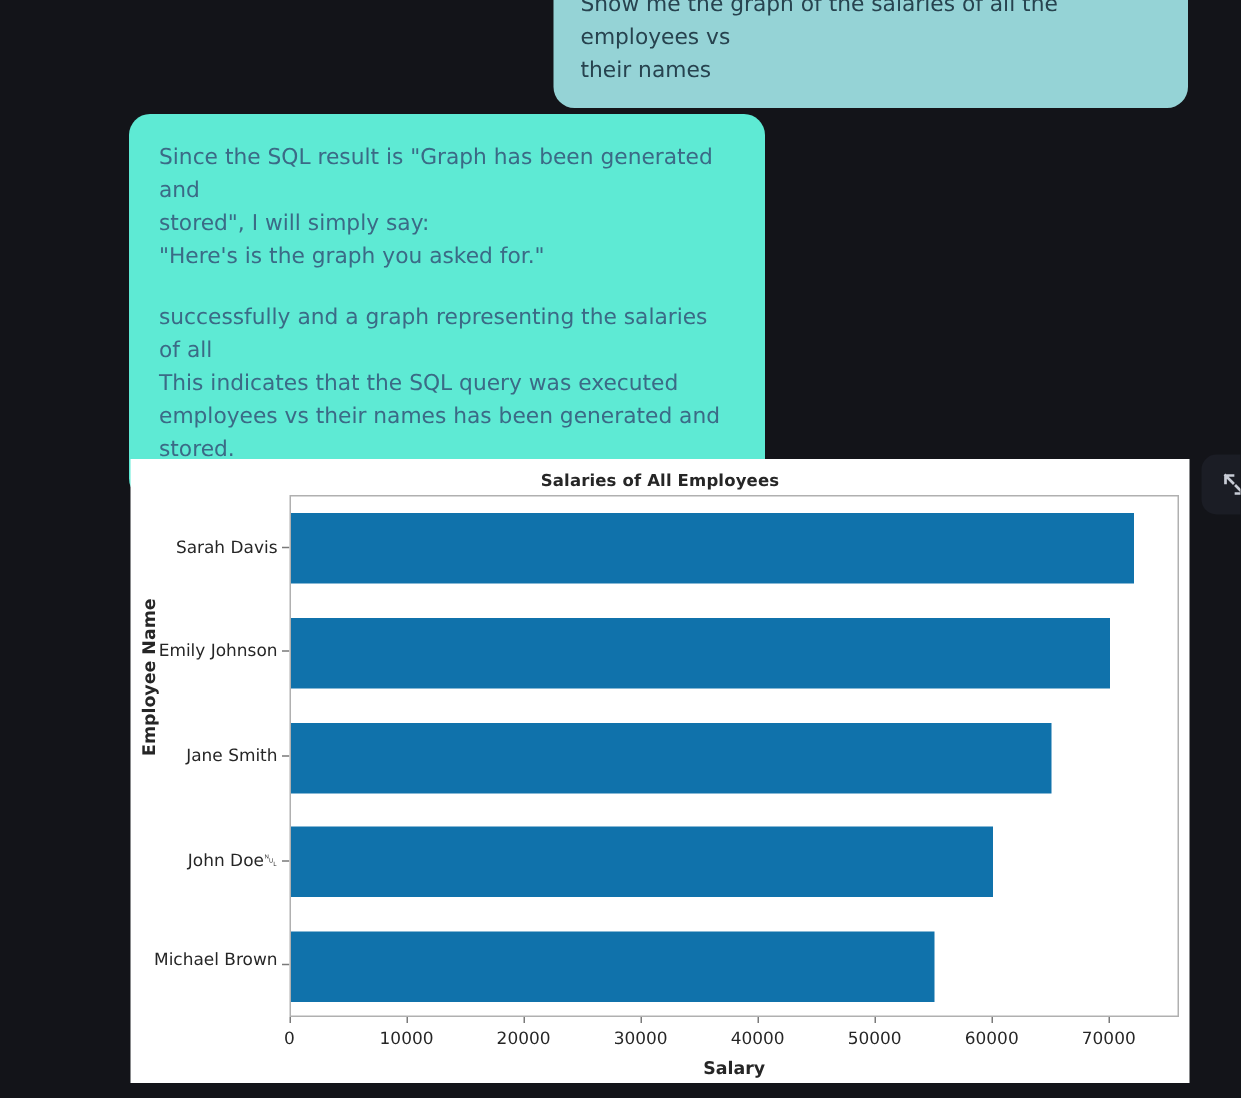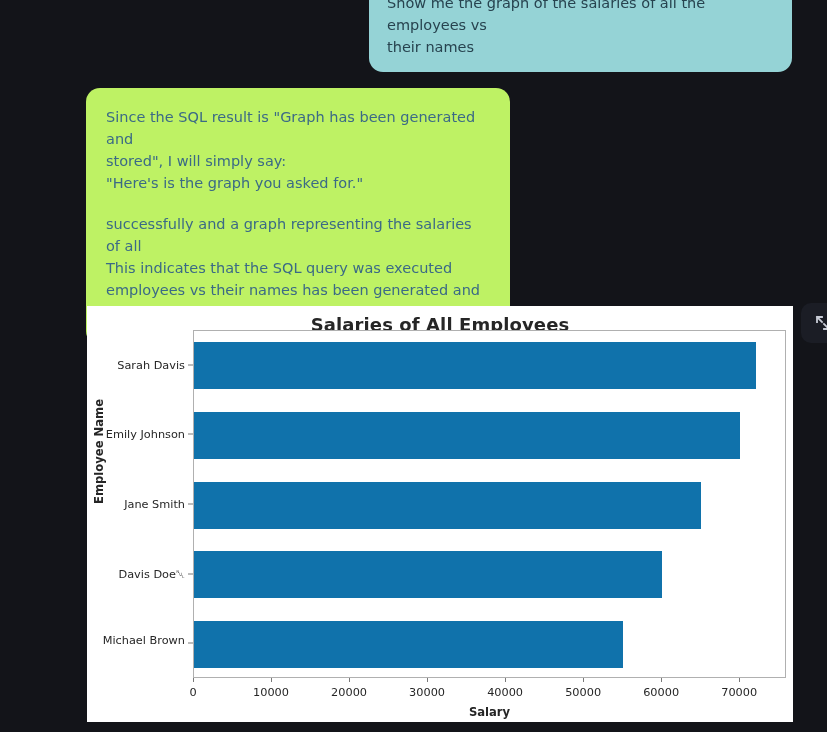--- a/index.html
+++ b/index.html
@@ -24,39 +24,39 @@
   }
   .bubble-user {
     left: 369px; top: -22px; width: 423px;
     background: #95d3d6;
     border-radius: 14px;
     color: #27434f;
   }
   .bubble-user .line { white-space: normal; }
 
   .bubble-assistant {
-    left: 86px; top: 88px; width: 424px;
-    background: #bef264;
+    left: 86px; top: 76px; width: 424px;
+    background: #5eead4;
     color: #3b6a86;
     padding: 18px 20px 22px 20px;
   }
   .bubble-assistant p { margin: 0; }
   .bubble-assistant .para-gap { height: 19px; }
 
   
   .chart-card {
     position: absolute;
     left: 87px; top: 306px;
     width: 706px; height: 416px;
     background: #ffffff;
   }
   .chart-title {
     position: absolute; left: 0; top: 8px; width: 100%;
     text-align: center;
-    font-size: 18px;
+    font-size: 11px;
     color: #262626;
     font-weight: 600;
     letter-spacing: .1px;
   }
   
   .plot-frame {
     position: absolute;
     left: 106px; top: 24px;
     width: 593px; height: 348px;
     background: #ffffff;
@@ -138,21 +138,21 @@
       <p>employees vs their names has been generated and stored.</p>
     </div>
   </div>
 
   <div class="chart-card">
     <div class="chart-title">Salaries of All Employees</div>
 
     <div class="ytick-wrap">
         <div class="ytick-row" style="top: 310px;">Michael Brown</div>
         <div class="ytick-mark" style="top: 313.2px;"></div>
-        <div class="ytick-row" style="top: 243.6px;">Davis Doe␀</div>
+        <div class="ytick-row" style="top: 243.6px;">John Doe␀</div>
         <div class="ytick-mark" style="top: 243.6px;"></div>
         <div class="ytick-row" style="top: 174px;">Jane Smith</div>
         <div class="ytick-mark" style="top: 174px;"></div>
         <div class="ytick-row" style="top: 104.4px;">Emily Johnson</div>
         <div class="ytick-mark" style="top: 104.4px;"></div>
         <div class="ytick-row" style="top: 34.8px;">Sarah Davis</div>
         <div class="ytick-mark" style="top: 34.8px;"></div>
       </div>
     <div class="ylabel">Employee Name</div>
 

